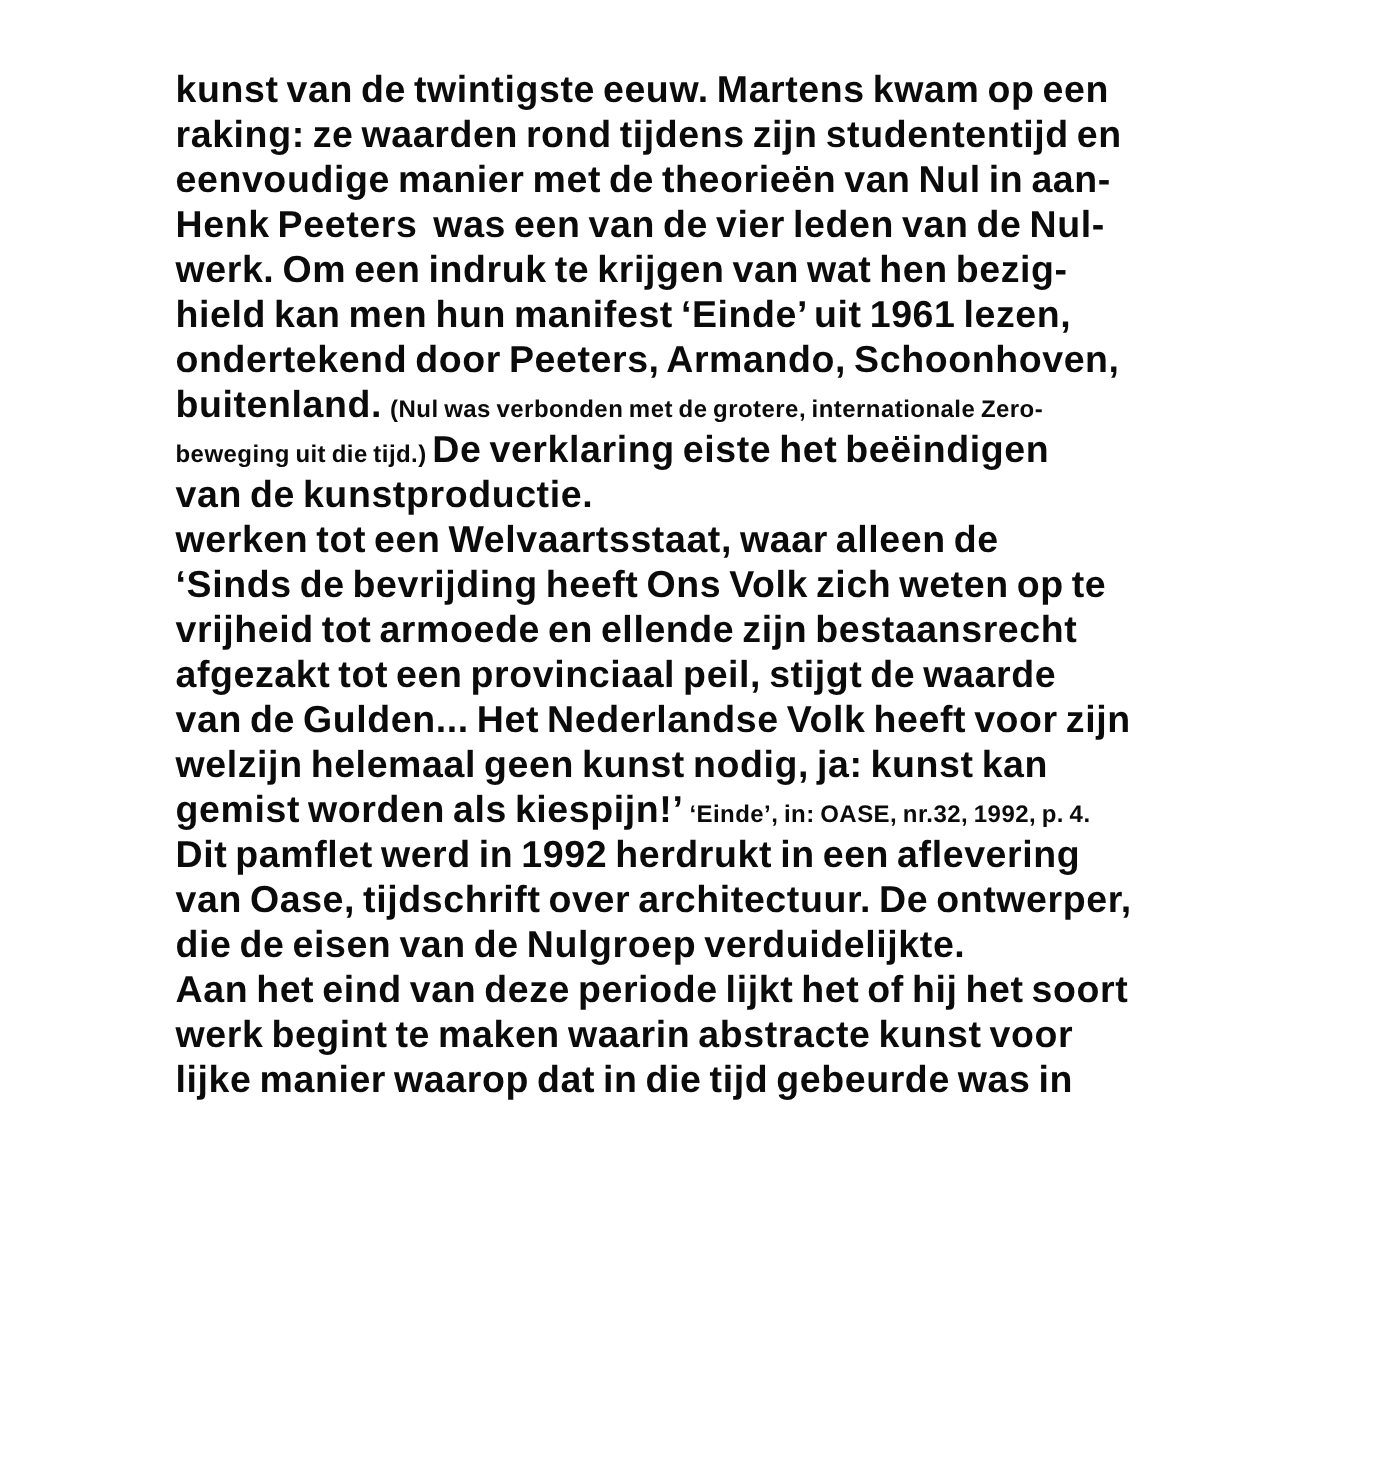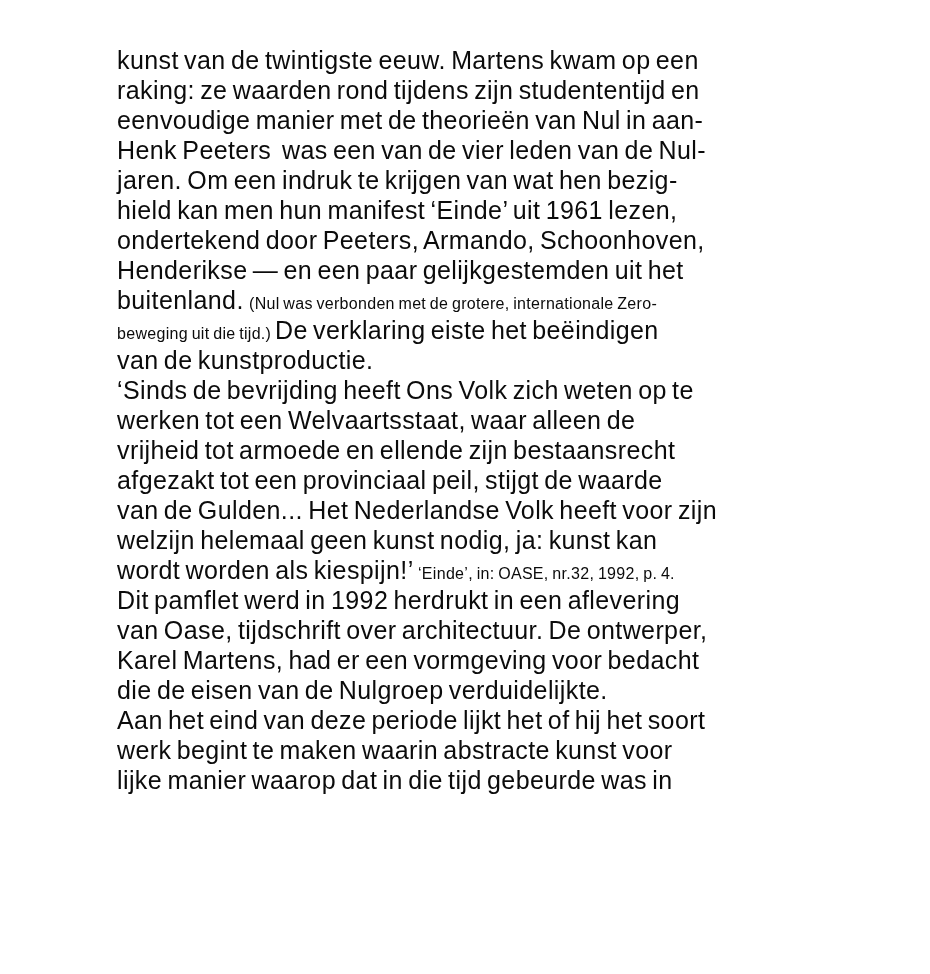--- a/index.html
+++ b/index.html
@@ -24,21 +24,21 @@
     left: 117px;
     top: 45px;
     width: 780px;
   }
   .line {
     white-space: pre;
     line-height: 30px;
     height: 30px;
   }
   .seg {
-    font-weight: normal;
+    font-weight: bold;
     color: #0b0b0b;
     vertical-align: baseline;
   }
   .seg.large {
     font-size: 25px;
     letter-spacing: 0.4px;
     word-spacing: -2px;
   }
   .seg.small {
     font-size: 16px;
@@ -48,35 +48,33 @@
 </style>
 </head>
 <body>
 
 <div class="page">
   <div class="text-block">
       <div class="line"><span class="seg large">kunst van de twintigste eeuw. Martens kwam op een</span></div>
       <div class="line"><span class="seg large">raking: ze waarden rond tijdens zijn studententijd en</span></div>
       <div class="line"><span class="seg large">eenvoudige manier met de theorieën van Nul in aan-</span></div>
       <div class="line"><span class="seg large">Henk Peeters  was een van de vier leden van de Nul-</span></div>
-      <div class="line"><span class="seg large">jaren. Om een indruk te krijgen van wat hen bezig-</span></div>
+      <div class="line"><span class="seg large">werk. Om een indruk te krijgen van wat hen bezig-</span></div>
       <div class="line"><span class="seg large">hield kan men hun manifest ‘Einde’ uit 1961 lezen,</span></div>
       <div class="line"><span class="seg large">ondertekend door Peeters, Armando, Schoonhoven,</span></div>
-      <div class="line"><span class="seg large">Henderikse — en een paar gelijkgestemden uit het</span></div>
       <div class="line"><span class="seg large">buitenland. </span><span class="seg small">(Nul was verbonden met de grotere, internationale Zero-</span></div>
       <div class="line"><span class="seg small">beweging uit die tijd.) </span><span class="seg large">De verklaring eiste het beëindigen</span></div>
       <div class="line"><span class="seg large">van de kunstproductie.</span></div>
+      <div class="line"><span class="seg large">werken tot een Welvaartsstaat, waar alleen de</span></div>
       <div class="line"><span class="seg large">‘Sinds de bevrijding heeft Ons Volk zich weten op te</span></div>
-      <div class="line"><span class="seg large">werken tot een Welvaartsstaat, waar alleen de</span></div>
       <div class="line"><span class="seg large">vrijheid tot armoede en ellende zijn bestaansrecht</span></div>
       <div class="line"><span class="seg large">afgezakt tot een provinciaal peil, stijgt de waarde</span></div>
       <div class="line"><span class="seg large">van de Gulden... Het Nederlandse Volk heeft voor zijn</span></div>
       <div class="line"><span class="seg large">welzijn helemaal geen kunst nodig, ja: kunst kan</span></div>
-      <div class="line"><span class="seg large">wordt worden als kiespijn!’ </span><span class="seg small">‘Einde’, in: OASE, nr.32, 1992, p. 4.</span></div>
+      <div class="line"><span class="seg large">gemist worden als kiespijn!’ </span><span class="seg small">‘Einde’, in: OASE, nr.32, 1992, p. 4.</span></div>
       <div class="line"><span class="seg large">Dit pamflet werd in 1992 herdrukt in een aflevering</span></div>
       <div class="line"><span class="seg large">van Oase, tijdschrift over architectuur. De ontwerper,</span></div>
-      <div class="line"><span class="seg large">Karel Martens, had er een vormgeving voor bedacht</span></div>
       <div class="line"><span class="seg large">die de eisen van de Nulgroep verduidelijkte.</span></div>
       <div class="line"><span class="seg large">Aan het eind van deze periode lijkt het of hij het soort</span></div>
       <div class="line"><span class="seg large">werk begint te maken waarin abstracte kunst voor</span></div>
       <div class="line"><span class="seg large">lijke manier waarop dat in die tijd gebeurde was in</span></div>
     </div>
 </div>
 
 </body></html>

